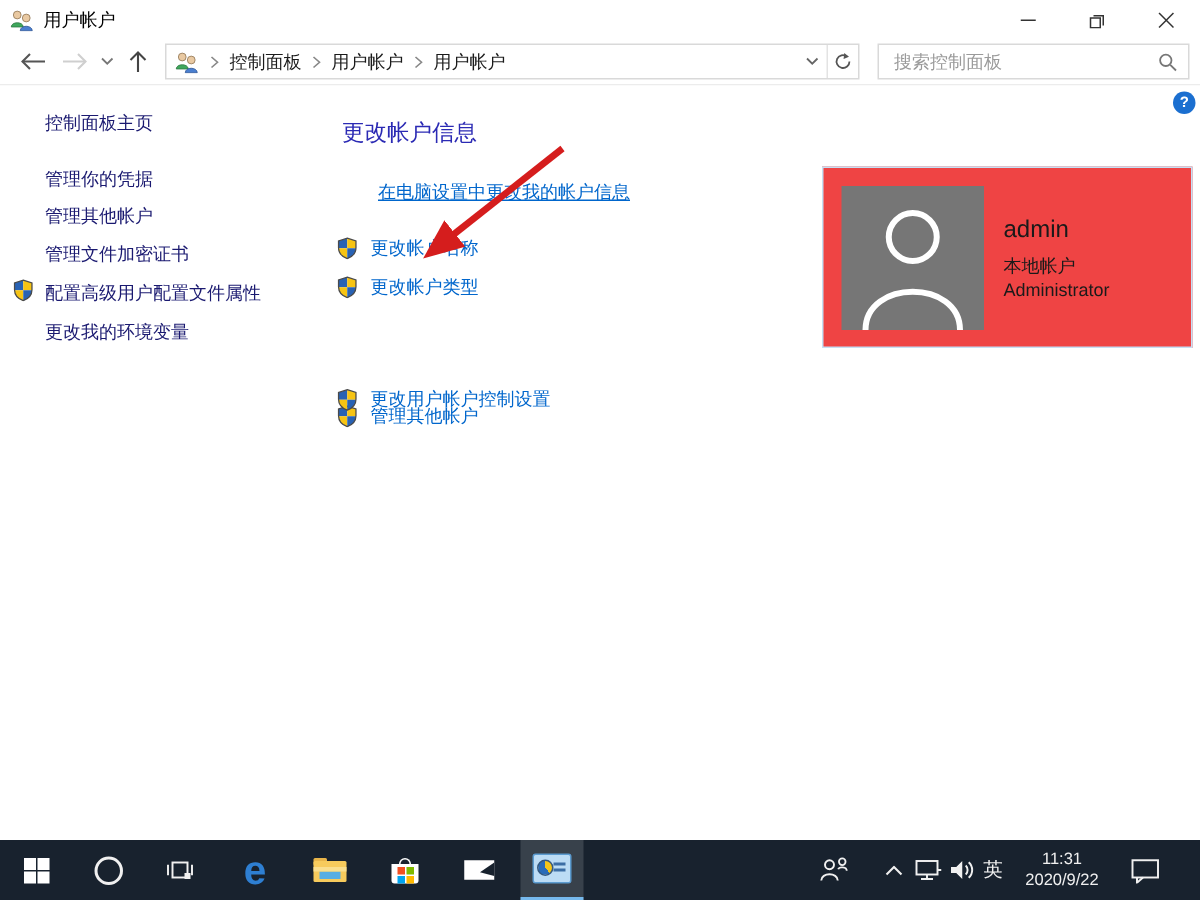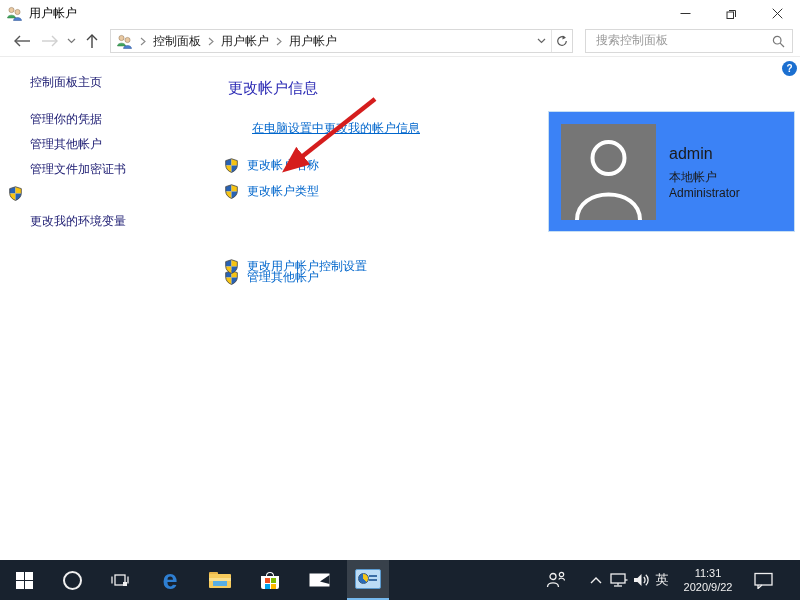--- a/index.html
+++ b/index.html
@@ -17,33 +17,33 @@
   .crumb-box{position:absolute;left:110px;top:3px;width:463px;height:24px;border:1px solid #d9d9d9;
     display:flex;align-items:center;box-sizing:border-box;background:#fff;}
   .crumb-box .bc-icon{margin-left:5px;width:17px;height:15px;}
   .crumb-sep{color:#888;margin:0 7px;display:flex;align-items:center;}
   .crumb{font-size:12px;color:#1a1a1a;white-space:nowrap;}
   .crumb-right{margin-left:auto;display:flex;height:100%;}
   .crumb-tool{width:20px;height:100%;display:flex;align-items:center;justify-content:center;border-left:1px solid #e3e3e3;}
   .search-box{position:absolute;left:585px;top:3px;width:208px;height:24px;border:1px solid #d9d9d9;
     box-sizing:border-box;display:flex;align-items:center;background:#fff;}
   .search-box input{border:0;outline:0;flex:1;margin-left:8px;font-size:12px;
-    font-family:Liberation Mono, monospace;color:#701a75;}
+    font-family:Liberation Serif, serif;color:#701a75;}
   .search-box input::placeholder{color:#9a9a9a;}
   .search-box .mag{margin-right:7px;}
   
   .content{position:absolute;left:0;top:57px;width:800px;height:503px;background:#fff;}
   .side-link{position:absolute;font-size:12px;color:#1a1970;cursor:pointer;white-space:nowrap;}
   .side-shield{position:absolute;width:15px;height:15px;}
   .heading{position:absolute;left:228px;top:22px;font-size:15px;color:#2b2ab4;}
   .pc-link{position:absolute;left:252px;top:63px;font-size:12px;color:#0066cc;text-decoration:underline;cursor:pointer;}
   .task-row{position:absolute;display:flex;align-items:center;cursor:pointer;}
   .task-row .shield{width:15px;height:15px;margin-right:8px;flex:0 0 auto;}
   .task-row .tlabel{font-size:12px;color:#0066cc;text-align:right;}
-  .user-card{position:absolute;left:548px;top:54px;width:247px;height:121px;background:#3b82f6;border:1px solid #c6dff4;box-sizing:border-box;}
+  .user-card{position:absolute;left:548px;top:54px;width:247px;height:121px;background:#ef4444;border:1px solid #c6dff4;box-sizing:border-box;}
   .avatar{position:absolute;left:12px;top:12px;width:95px;height:96px;background:#767676;overflow:hidden;}
   .uc-name{position:absolute;left:120px;top:33px;font-size:16px;color:#1a1a1a;}
   .uc-type{position:absolute;left:120px;top:57px;font-size:12px;color:#1a1a1a;text-align:center;}
   .uc-role{position:absolute;left:120px;top:74px;font-size:12px;color:#1a1a1a;}
   .help-btn{position:absolute;left:782px;top:4px;width:15px;height:15px;border-radius:50%;background:#1b6fd0;
     color:#fff;font-size:10px;font-weight:bold;display:flex;align-items:center;justify-content:center;cursor:pointer;}
   .arrow-overlay{position:absolute;left:0;top:0;width:800px;height:503px;pointer-events:none;}
   
   .taskbar{position:absolute;left:0;top:560px;width:800px;height:40px;background:#18222e;}
   .tb-item{position:absolute;top:0;height:40px;display:flex;align-items:center;justify-content:center;cursor:pointer;}
@@ -199,20 +199,21 @@
 
     <div class="content">
 
       <span class="side-link" style="left:30px;top:17px;text-align:right;">控制面板主页</span>
       <span class="side-link" style="left:30px;top:54px;">管理你的凭据</span>
       <span class="side-link" style="left:30px;top:79px;">管理其他帐户</span>
       <span class="side-link" style="left:30px;top:104px;">管理文件加密证书</span>
       <svg class="side-shield" style="left:8px;top:129px;" viewBox="0 0 16 16">
           <use href="#uac-shield"></use>
         </svg>
+      <span class="side-link" style="left:30px;top:130px;">配置高级用户配置文件属性</span>
       <span class="side-link" style="left:30px;top:156px;">更改我的环境变量</span>
 
       <div class="heading">更改帐户信息</div>
       <a class="pc-link">在电脑设置中更改我的帐户信息</a>
 
       <div class="task-row" style="left:224px;top:100px;">
         <svg class="shield" viewBox="0 0 16 16">
             <use href="#uac-shield"></use>
           </svg>
         <span class="tlabel">更改帐户名称</span>

